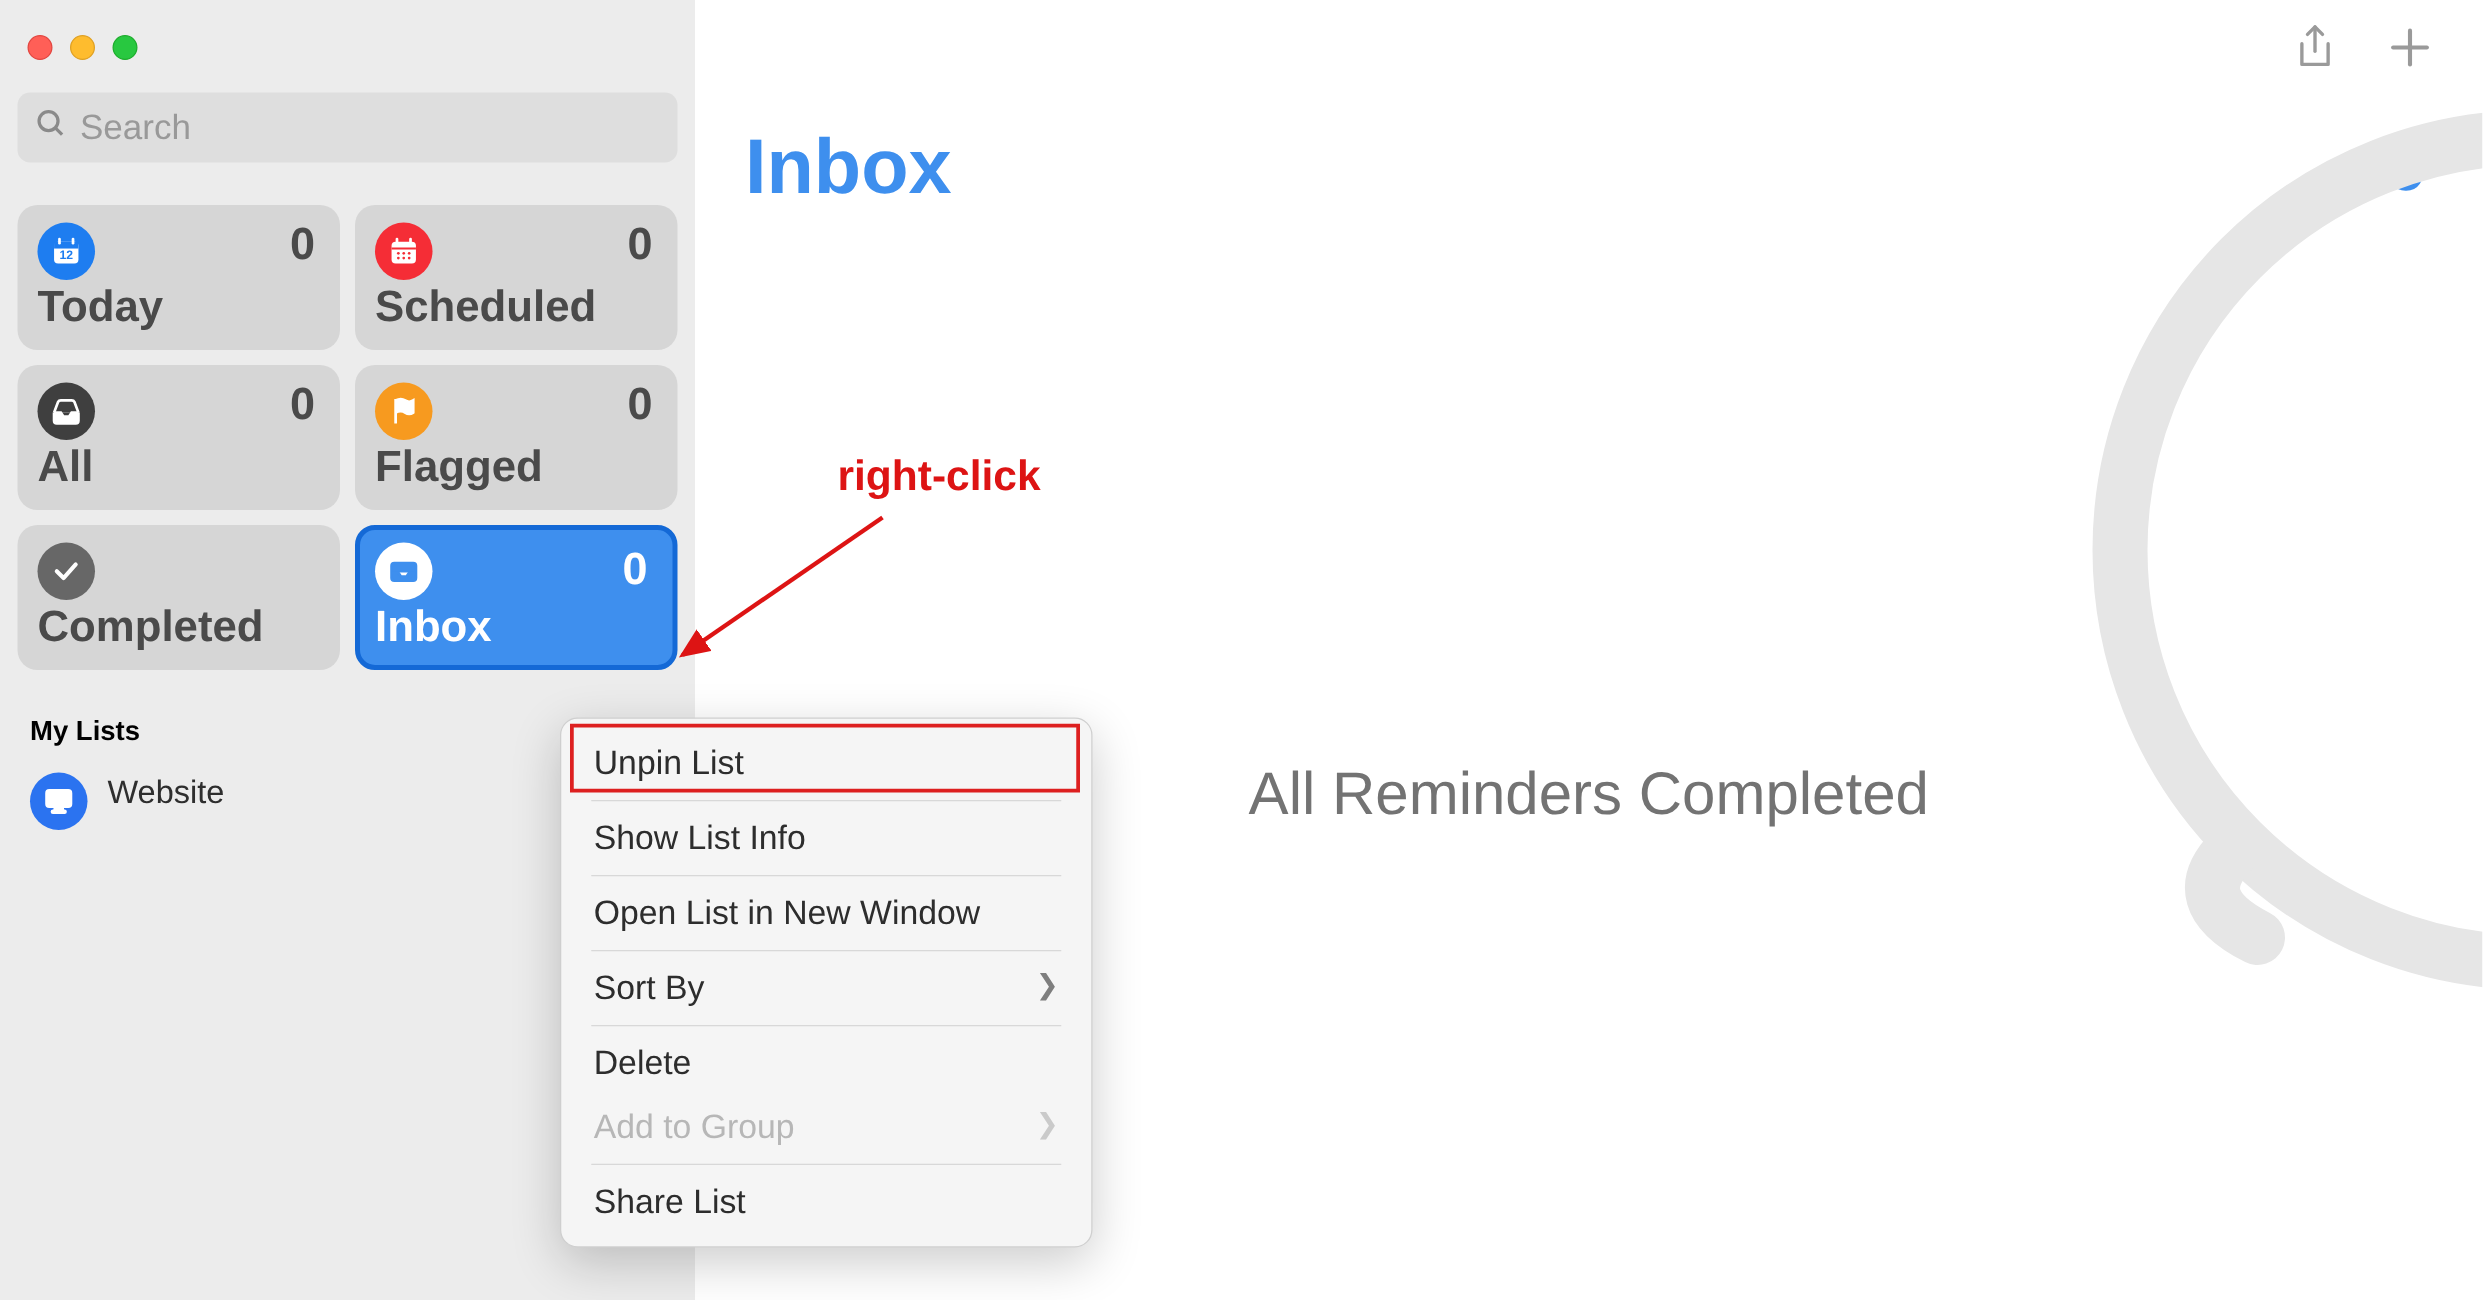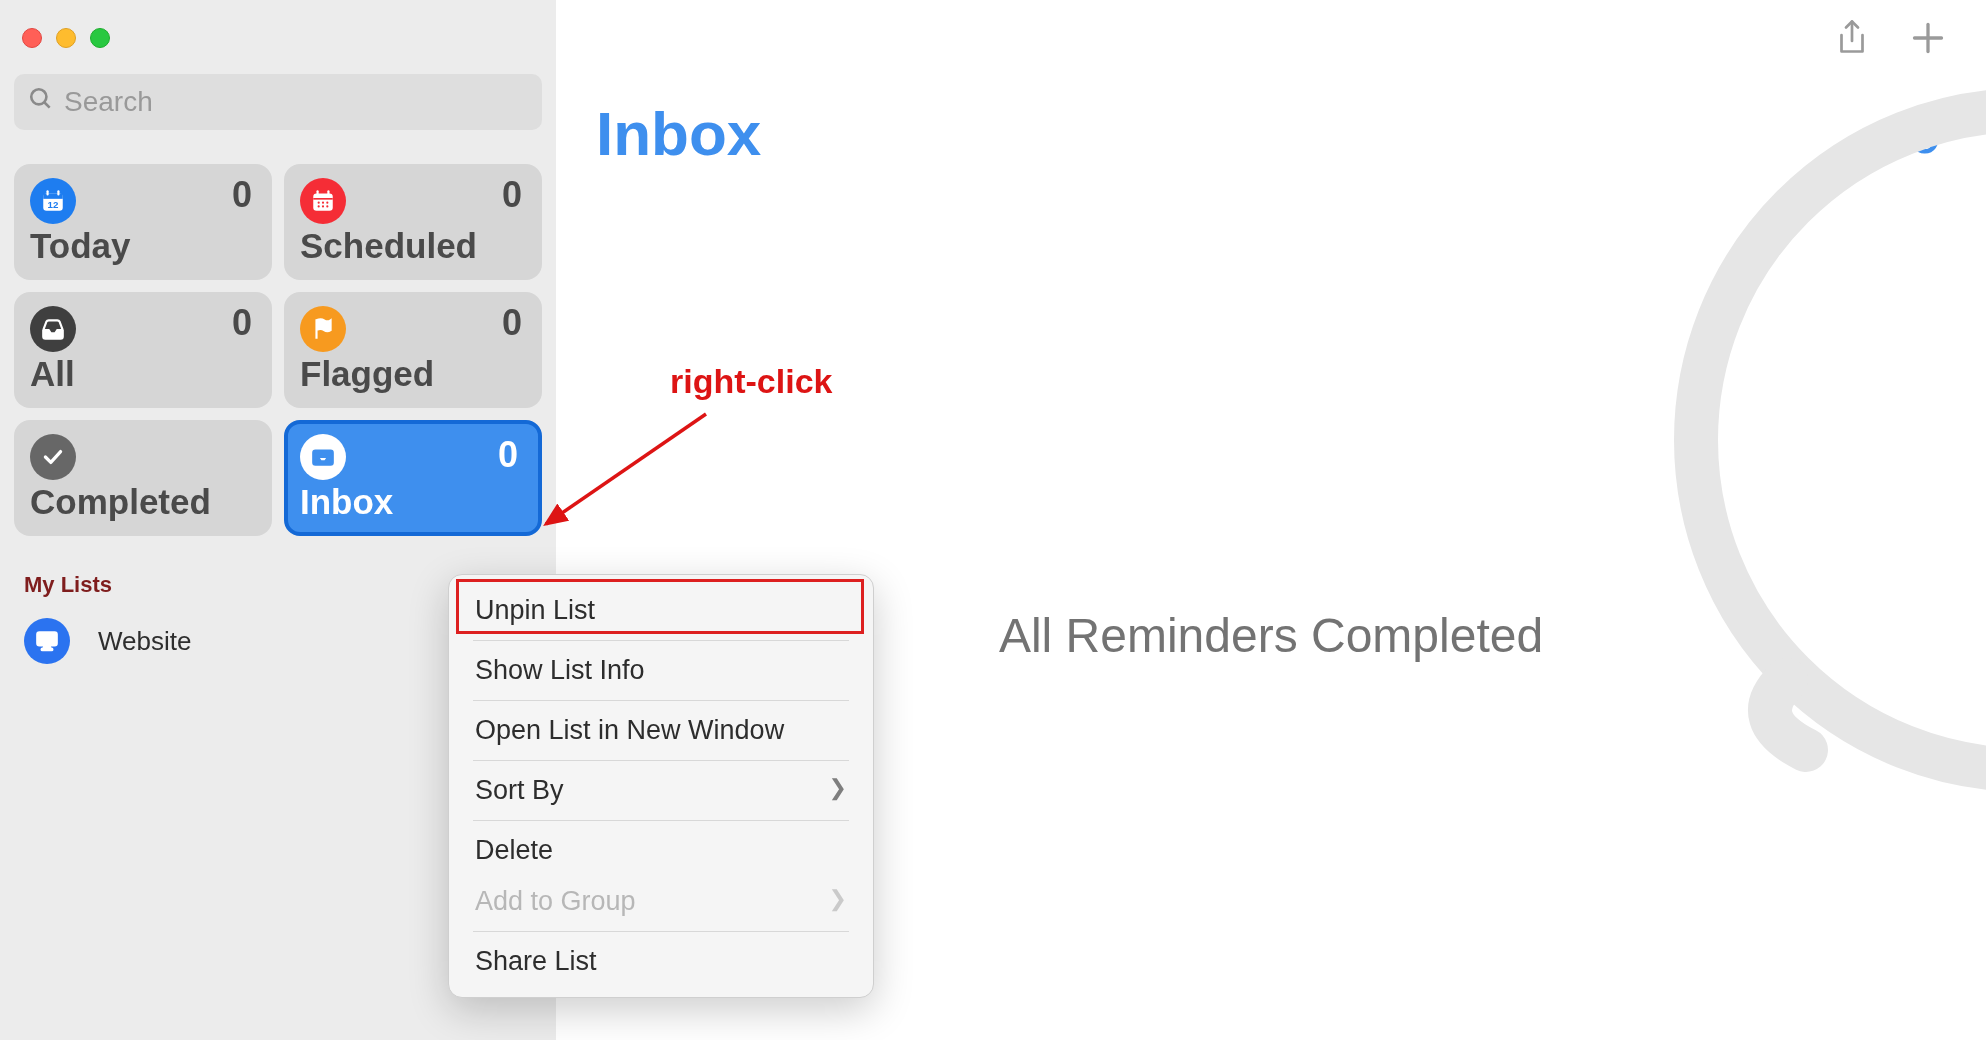--- a/index.html
+++ b/index.html
@@ -70,23 +70,23 @@
       display: flex; align-items: center; justify-content: center;
       color: white; font-size: 24px;
     }
     .ic-today   { background: #1e7df0; }
     .ic-sched   { background: #f52d36; }
     .ic-all     { background: #3f3f3f; }
     .ic-flag    { background: #f79a1f; }
     .ic-comp    { background: #676767; }
     .ic-inbox   { background: #ffffff; color: #3e8fee; }
 
-    .section-label { font-size: 22px; color: #7f1d1d; font-weight: 600; padding: 6px 10px 14px 10px; }
+    .section-label { font-size: 22px; color: #000000; font-weight: 600; padding: 6px 10px 14px 10px; }
     .list-row {
-      display: flex; align-items: center; gap: 28px;
+      display: flex; gap: 16px;
       padding: 6px 10px; border-radius: 10px; cursor: pointer;
     }
     .list-row .list-icon {
       width: 46px; height: 46px; border-radius: 50%;
       background: #2b73f0; display: flex; align-items: center; justify-content: center;
     }
     .list-row .list-name { font-size: 26px; color: #2e2e2e; }
 
     
     .main {

